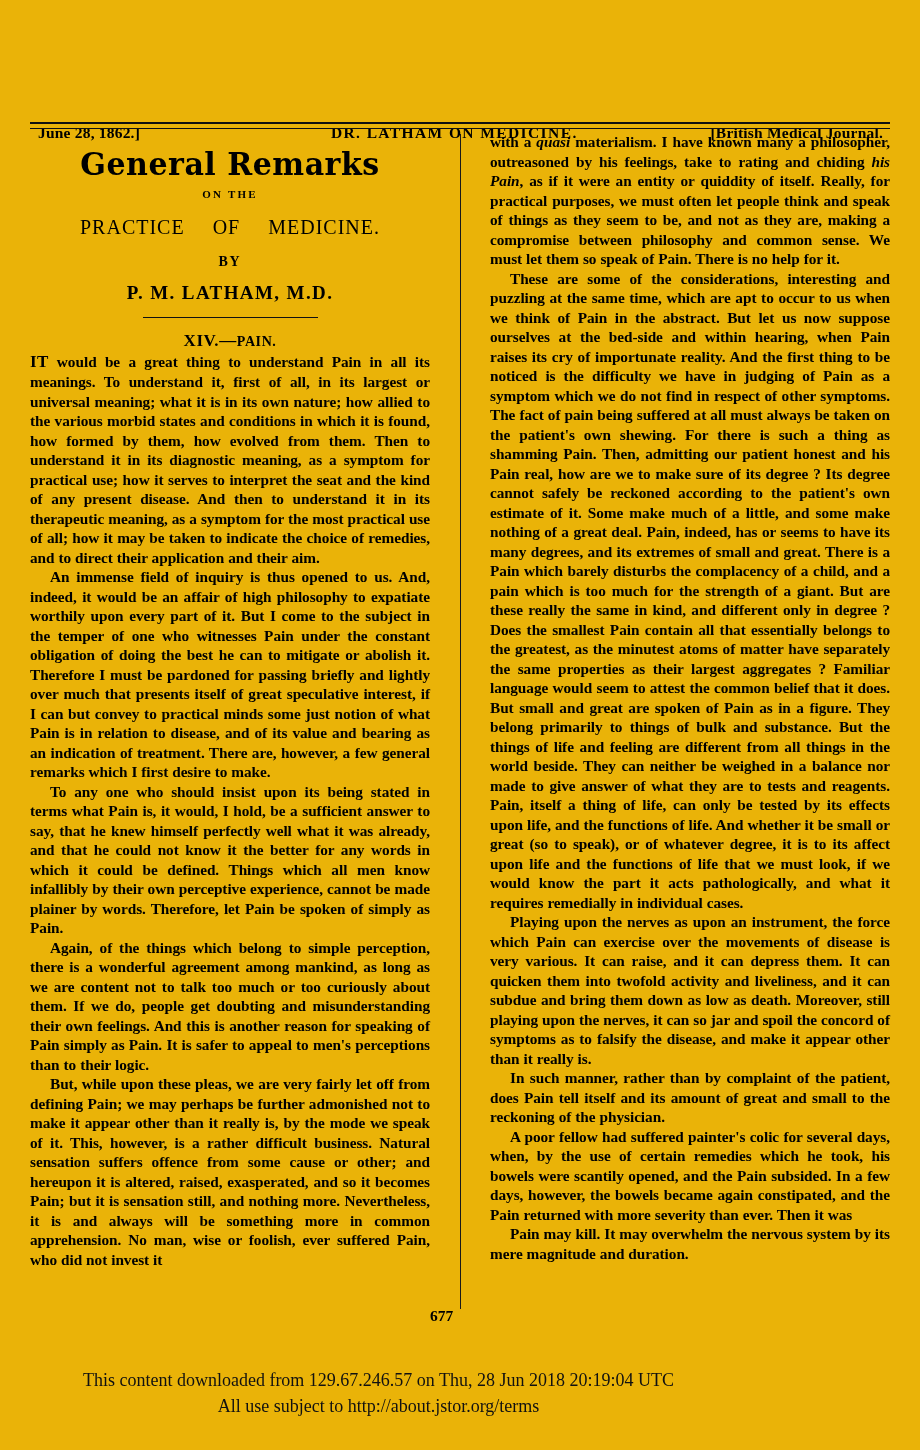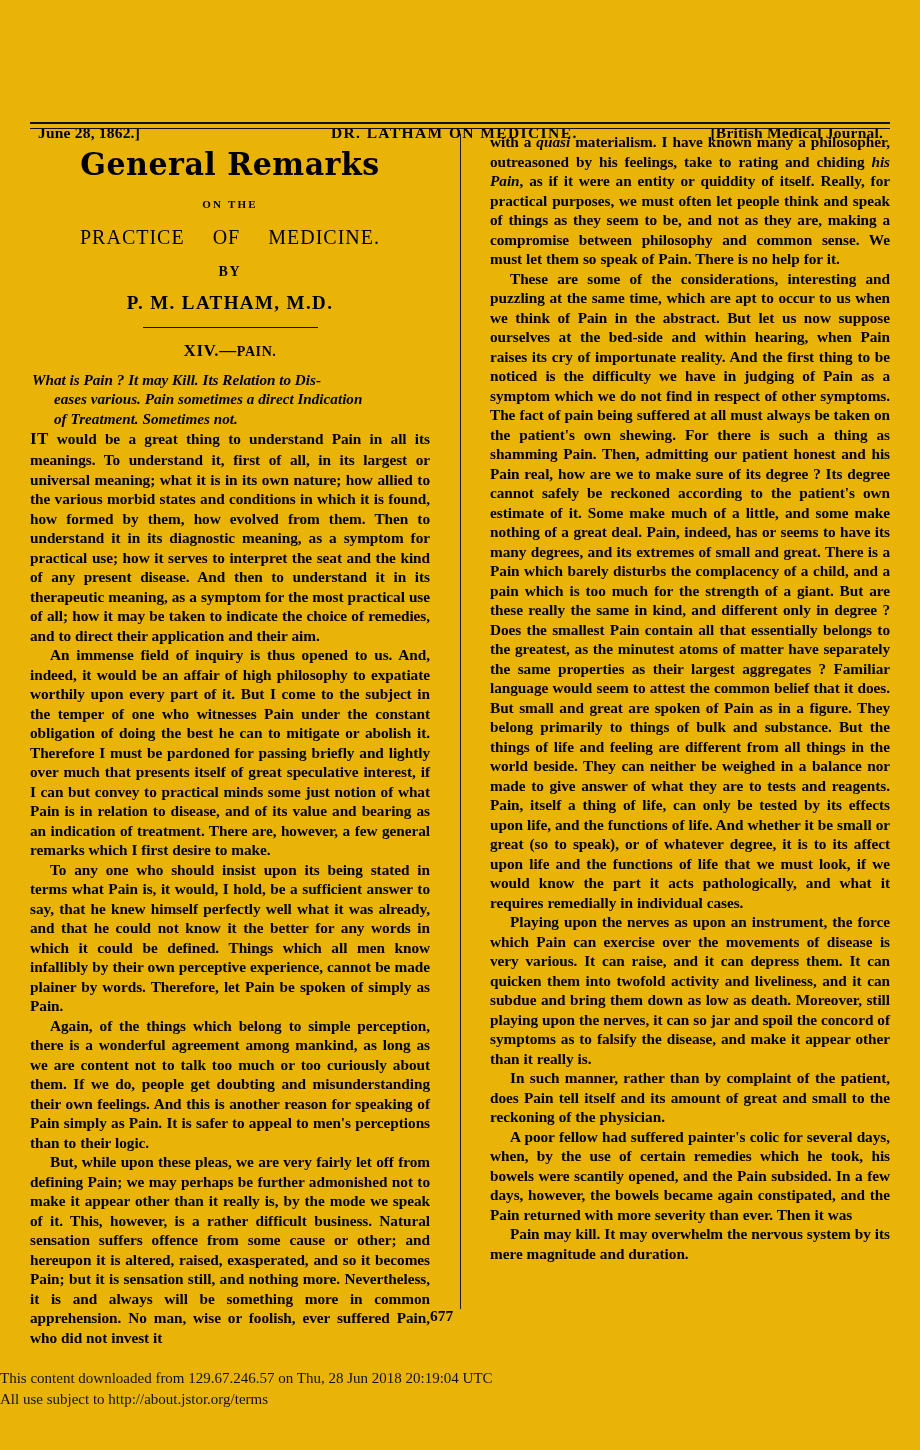--- a/index.html
+++ b/index.html
@@ -91,21 +91,21 @@
     line-height: 1.05;
     margin-top: 16px;
     
     transform: scaleX(0.97);
     font-style: normal;
   }
   .mast-onthe {
     font-size: 11px;
     letter-spacing: 2.2px;
     font-weight: 700;
-    margin-top: 17px;
+    margin-top: 7px;
   }
   .mast-practice {
     font-size: 20px;
     letter-spacing: 1px;
     font-weight: 400;
     margin-top: 16px;
     white-space: nowrap;
   }
   .mast-practice span { margin: 0 14px; }
   .mast-by {
@@ -176,22 +176,22 @@
     font-size: 15.5px;
     font-weight: 600;
   }
 
   
   .jstor {
     position: absolute;
     left: 0;
     top: 1368px;
     width: 757px;
-    text-align: left;
-    font-size: 15px;
+    text-align: center;
+    font-size: 18px;
     line-height: 1.42;
     color: #111;
   }
 </style>
 </head>
 <body>
 
 <div class="page">
 
   <div class="running-head">
@@ -211,25 +211,20 @@
         <div class="mast-onthe">ON THE</div>
         <div class="mast-practice">
           <span>PRACTICE</span><span>OF</span><span>MEDICINE.</span>
         </div>
         <div class="mast-by">BY</div>
         <div class="mast-author">P. M. LATHAM, M.D.</div>
         <div class="mast-sep"></div>
         <div class="mast-section"><span>XIV.—</span><span class="sc">PAIN.</span></div>
       </div>
 
-      <div class="abstract">
-        <span>What is Pain ?   It may Kill.   Its Relation to Dis-</span>
-        <span class="ind">eases various.   Pain sometimes a direct Indication</span>
-        <span class="ind">of Treatment.   Sometimes not.</span>
-      </div>
 
       <p class="body first"><span class="smallcap">IT</span><span> would be a great thing to understand Pain in all its meanings. To understand it, first of all, in its largest or universal meaning; what it is in its own nature; how allied to the various morbid states and conditions in which it is found, how formed by them, how evolved from them. Then to understand it in its diagnostic meaning, as a symptom for practical use; how it serves to interpret the seat and the kind of any present disease. And then to understand it in its therapeutic meaning, as a symptom for the most practical use of all; how it may be taken to indicate the choice of remedies, and to direct their application and their aim.</span></p>
       <p class="body">An immense field of inquiry is thus opened to us. And, indeed, it would be an affair of high philosophy to expatiate worthily upon every part of it. But I come to the subject in the temper of one who witnesses Pain under the constant obligation of doing the best he can to mitigate or abolish it. Therefore I must be pardoned for passing briefly and lightly over much that presents itself of great speculative interest, if I can but convey to practical minds some just notion of what Pain is in relation to disease, and of its value and bearing as an indication of treatment. There are, however, a few general remarks which I first desire to make.</p>
       <p class="body">To any one who should insist upon its being stated in terms what Pain is, it would, I hold, be a sufficient answer to say, that he knew himself perfectly well what it was already, and that he could not know it the better for any words in which it could be defined. Things which all men know infallibly by their own perceptive experience, cannot be made plainer by words. Therefore, let Pain be spoken of simply as Pain.</p>
       <p class="body">Again, of the things which belong to simple perception, there is a wonderful agreement among mankind, as long as we are content not to talk too much or too curiously about them. If we do, people get doubting and misunderstanding their own feelings. And this is another reason for speaking of Pain simply as Pain. It is safer to appeal to men's perceptions than to their logic.</p>
       <p class="body">But, while upon these pleas, we are very fairly let off from defining Pain; we may perhaps be further admonished not to make it appear other than it really is, by the mode we speak of it. This, however, is a rather difficult business. Natural sensation suffers offence from some cause or other; and hereupon it is altered, raised, exasperated, and so it becomes Pain; but it is sensation still, and nothing more. Nevertheless, it is and always will be something more in common apprehension. No man, wise or foolish, ever suffered Pain, who did not invest it</p>
     </div>
 
     <div class="col-gap">
       <div class="col-divider"></div>

